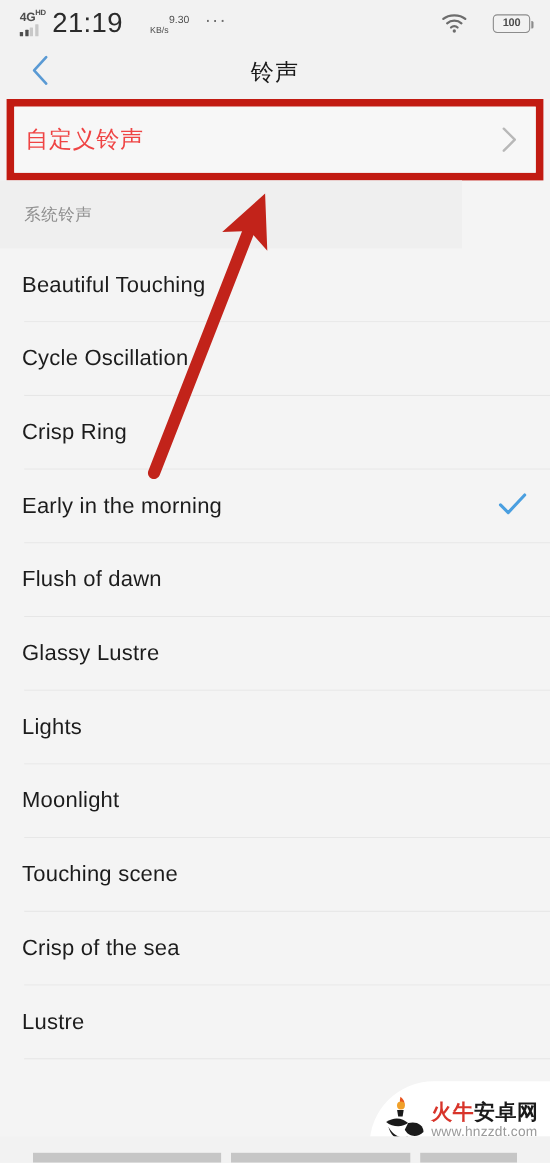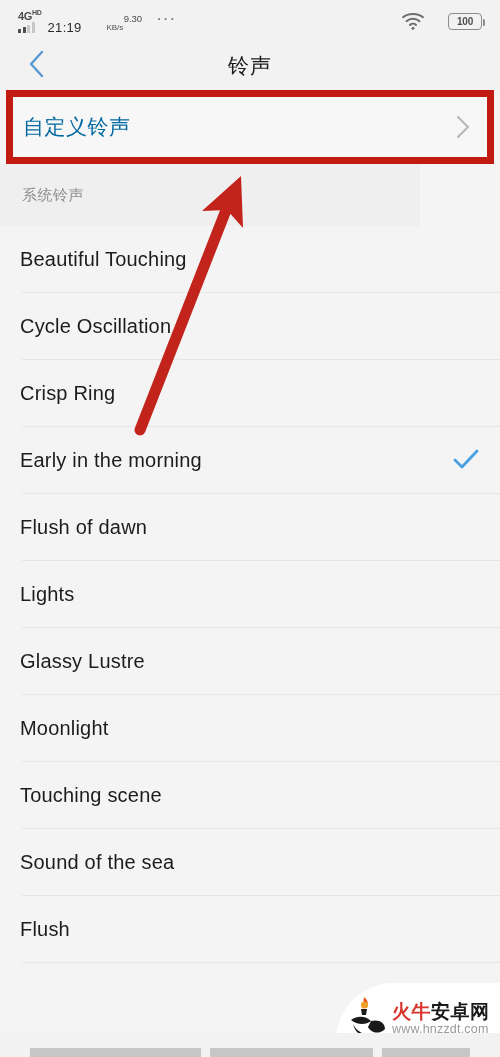--- a/index.html
+++ b/index.html
@@ -20,21 +20,21 @@
   .sb-left { display:flex; align-items:flex-end; gap:6px; padding-left:18px; }
   .sig-wrap { display:flex; flex-direction:column; align-items:flex-start; line-height:1; }
   .sig-4g { font-size:11px; font-weight:bold; color:#4d4d4d; letter-spacing:-0.3px; }
   .sig-4g sup { font-size:7px; vertical-align:super; }
   .bars { display:flex; align-items:flex-end; gap:1.5px; height:11px; margin-top:1px; }
   .bars i { display:block; width:3px; background:#4d4d4d; border-radius:0.5px; }
   .bars i:nth-child(1){height:4px;}
   .bars i:nth-child(2){height:6px;}
   .bars i:nth-child(3){height:8px; background:#c8c8c8;}
   .bars i:nth-child(4){height:11px; background:#c8c8c8;}
-  .sb-time { font-size:13px; color:#2b2b2b; letter-spacing:0.3px; line-height:1; margin-bottom:-1px; }
+  .sb-time { font-size:25px; color:#2b2b2b; letter-spacing:0.3px; line-height:1; margin-bottom:-1px; }
   .sb-speed { display:flex; flex-direction:column; align-items:center; line-height:1.05; margin-bottom:1px; }
   .sb-speed .num { font-size:9.5px; color:#4d4d4d;padding-left:36px; }
   .sb-speed .unit { font-size:8px; color:#4d4d4d; }
   .sb-dots { font-size:17px; color:#6d6d6d; letter-spacing:1px; margin-left:8px; margin-bottom:4px; }
   .sb-right { margin-left:auto; display:flex; align-items:center; gap:23px; padding-right:18px; }
   .wifi svg { display:block; }
   .batt {
     position:relative; width:34px; height:17px;
     border:1.6px solid #8c8c8c; border-radius:4px;
     display:flex; align-items:center; justify-content:center;
@@ -58,21 +58,21 @@
 
   
   .hl-box {
     position:absolute; left:6px; top:90px; width:488px; height:74px;
     border:7px solid #c21b12; background:#f7f7f7;
   }
   .custom-row {
     position:absolute; left:13px; top:97px; width:474px; height:60px;
     display:flex; align-items:center; background:#f7f7f7; cursor:pointer;
   }
-  .custom-row .label { font-size:21px; color:#0369a1; padding-left:10px; letter-spacing:0.5px; }
+  .custom-row .label { font-size:21px; color:#ef4444; padding-left:10px; letter-spacing:0.5px; }
   .custom-row .chev { margin-left:auto; padding-right:16px; display:flex; align-items:center; }
 
   
   .section-head {
     position:absolute; left:0; top:164px; width:420px; height:62px;
     background:#efefef; display:flex; align-items:center;
   }
   .section-head span { font-size:15px; color:#8e8e8e; padding-left:22px; letter-spacing:0.5px; }
 
   
@@ -193,36 +193,36 @@
       <div class="row selected">
         <span class="name">Early in the morning</span>
         <span class="tick"><svg width="28" height="24" viewBox="0 0 28 24">
             <path d="M3 13 L10 20 L25 4" stroke="#4a9fe0" stroke-width="2.8" fill="none" stroke-linecap="round" stroke-linejoin="round"></path>
           </svg></span>
       </div>
       <div class="row">
         <span class="name">Flush of dawn</span>
       </div>
       <div class="row">
+        <span class="name">Glassy Lustre</span>
+      </div>
+      <div class="row">
         <span class="name">Lights</span>
       </div>
       <div class="row">
-        <span class="name">Glassy Lustre</span>
-      </div>
-      <div class="row">
         <span class="name">Moonlight</span>
       </div>
       <div class="row">
         <span class="name">Touching scene</span>
       </div>
       <div class="row">
-        <span class="name">Sound of the sea</span>
-      </div>
-      <div class="row">
-        <span class="name">Flush</span>
+        <span class="name">Crisp of the sea</span>
+      </div>
+      <div class="row">
+        <span class="name">Lustre</span>
       </div>
     </div>
 
   <svg class="arrow" viewBox="0 0 500 1057">
     <path d="M140 430 L228 205" stroke="#c2231a" stroke-width="11" stroke-linecap="round" fill="none"></path>
     <path d="M241 176 L243 228 L227 210 L202 211 Z" fill="#c2231a"></path>
   </svg>
 
   <div class="watermark">
     <span>

